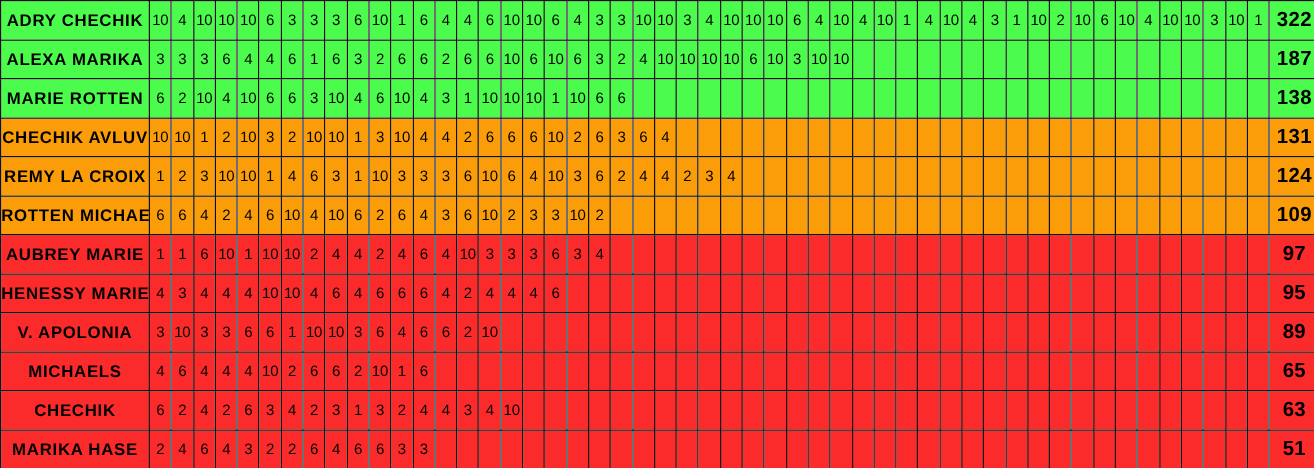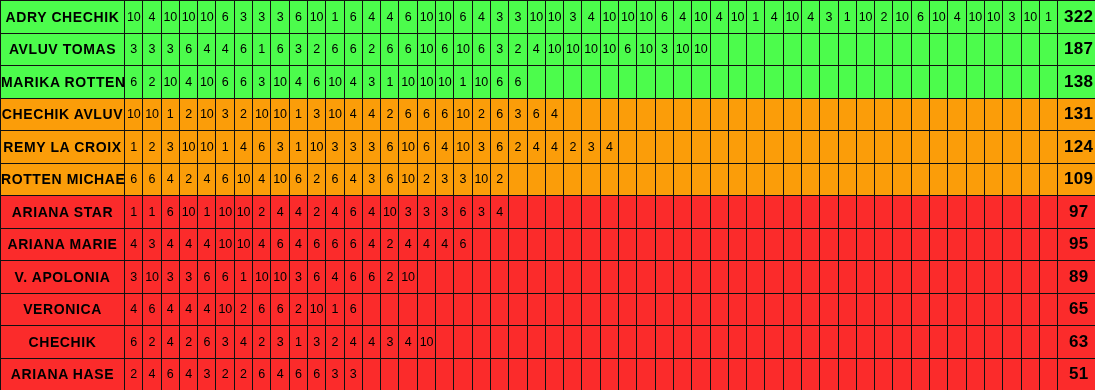--- a/index.html
+++ b/index.html
@@ -112,21 +112,21 @@
         <td class="val-cell">10</td>
         <td class="val-cell">4</td>
         <td class="val-cell">10</td>
         <td class="val-cell">10</td>
         <td class="val-cell">3</td>
         <td class="val-cell">10</td>
         <td class="val-cell">1</td>
         <td class="total-cell">322</td>
       </tr>
       <tr class="tier-green">
-        <td class="name-cell">AVLUV TOMAS</td>
+        <td class="name-cell">ALEXA MARIKA</td>
         <td class="val-cell">3</td>
         <td class="val-cell">3</td>
         <td class="val-cell">3</td>
         <td class="val-cell">6</td>
         <td class="val-cell">4</td>
         <td class="val-cell">4</td>
         <td class="val-cell">6</td>
         <td class="val-cell">1</td>
         <td class="val-cell">6</td>
         <td class="val-cell">3</td>
@@ -167,21 +167,21 @@
         <td class="val-cell"></td>
         <td class="val-cell"></td>
         <td class="val-cell"></td>
         <td class="val-cell"></td>
         <td class="val-cell"></td>
         <td class="val-cell"></td>
         <td class="val-cell"></td>
         <td class="total-cell">187</td>
       </tr>
       <tr class="tier-green">
-        <td class="name-cell">MARIKA ROTTEN</td>
+        <td class="name-cell">MARIE ROTTEN</td>
         <td class="val-cell">6</td>
         <td class="val-cell">2</td>
         <td class="val-cell">10</td>
         <td class="val-cell">4</td>
         <td class="val-cell">10</td>
         <td class="val-cell">6</td>
         <td class="val-cell">6</td>
         <td class="val-cell">3</td>
         <td class="val-cell">10</td>
         <td class="val-cell">4</td>
@@ -387,21 +387,21 @@
         <td class="val-cell"></td>
         <td class="val-cell"></td>
         <td class="val-cell"></td>
         <td class="val-cell"></td>
         <td class="val-cell"></td>
         <td class="val-cell"></td>
         <td class="val-cell"></td>
         <td class="total-cell">109</td>
       </tr>
       <tr class="tier-red">
-        <td class="name-cell">ARIANA STAR</td>
+        <td class="name-cell">AUBREY MARIE</td>
         <td class="val-cell">1</td>
         <td class="val-cell">1</td>
         <td class="val-cell">6</td>
         <td class="val-cell">10</td>
         <td class="val-cell">1</td>
         <td class="val-cell">10</td>
         <td class="val-cell">10</td>
         <td class="val-cell">2</td>
         <td class="val-cell">4</td>
         <td class="val-cell">4</td>
@@ -442,21 +442,21 @@
         <td class="val-cell"></td>
         <td class="val-cell"></td>
         <td class="val-cell"></td>
         <td class="val-cell"></td>
         <td class="val-cell"></td>
         <td class="val-cell"></td>
         <td class="val-cell"></td>
         <td class="total-cell">97</td>
       </tr>
       <tr class="tier-red">
-        <td class="name-cell">ARIANA MARIE</td>
+        <td class="name-cell">HENESSY MARIE</td>
         <td class="val-cell">4</td>
         <td class="val-cell">3</td>
         <td class="val-cell">4</td>
         <td class="val-cell">4</td>
         <td class="val-cell">4</td>
         <td class="val-cell">10</td>
         <td class="val-cell">10</td>
         <td class="val-cell">4</td>
         <td class="val-cell">6</td>
         <td class="val-cell">4</td>
@@ -552,21 +552,21 @@
         <td class="val-cell"></td>
         <td class="val-cell"></td>
         <td class="val-cell"></td>
         <td class="val-cell"></td>
         <td class="val-cell"></td>
         <td class="val-cell"></td>
         <td class="val-cell"></td>
         <td class="total-cell">89</td>
       </tr>
       <tr class="tier-red">
-        <td class="name-cell">VERONICA</td>
+        <td class="name-cell">MICHAELS</td>
         <td class="val-cell">4</td>
         <td class="val-cell">6</td>
         <td class="val-cell">4</td>
         <td class="val-cell">4</td>
         <td class="val-cell">4</td>
         <td class="val-cell">10</td>
         <td class="val-cell">2</td>
         <td class="val-cell">6</td>
         <td class="val-cell">6</td>
         <td class="val-cell">2</td>
@@ -662,21 +662,21 @@
         <td class="val-cell"></td>
         <td class="val-cell"></td>
         <td class="val-cell"></td>
         <td class="val-cell"></td>
         <td class="val-cell"></td>
         <td class="val-cell"></td>
         <td class="val-cell"></td>
         <td class="total-cell">63</td>
       </tr>
       <tr class="tier-red">
-        <td class="name-cell">ARIANA HASE</td>
+        <td class="name-cell">MARIKA HASE</td>
         <td class="val-cell">2</td>
         <td class="val-cell">4</td>
         <td class="val-cell">6</td>
         <td class="val-cell">4</td>
         <td class="val-cell">3</td>
         <td class="val-cell">2</td>
         <td class="val-cell">2</td>
         <td class="val-cell">6</td>
         <td class="val-cell">4</td>
         <td class="val-cell">6</td>

